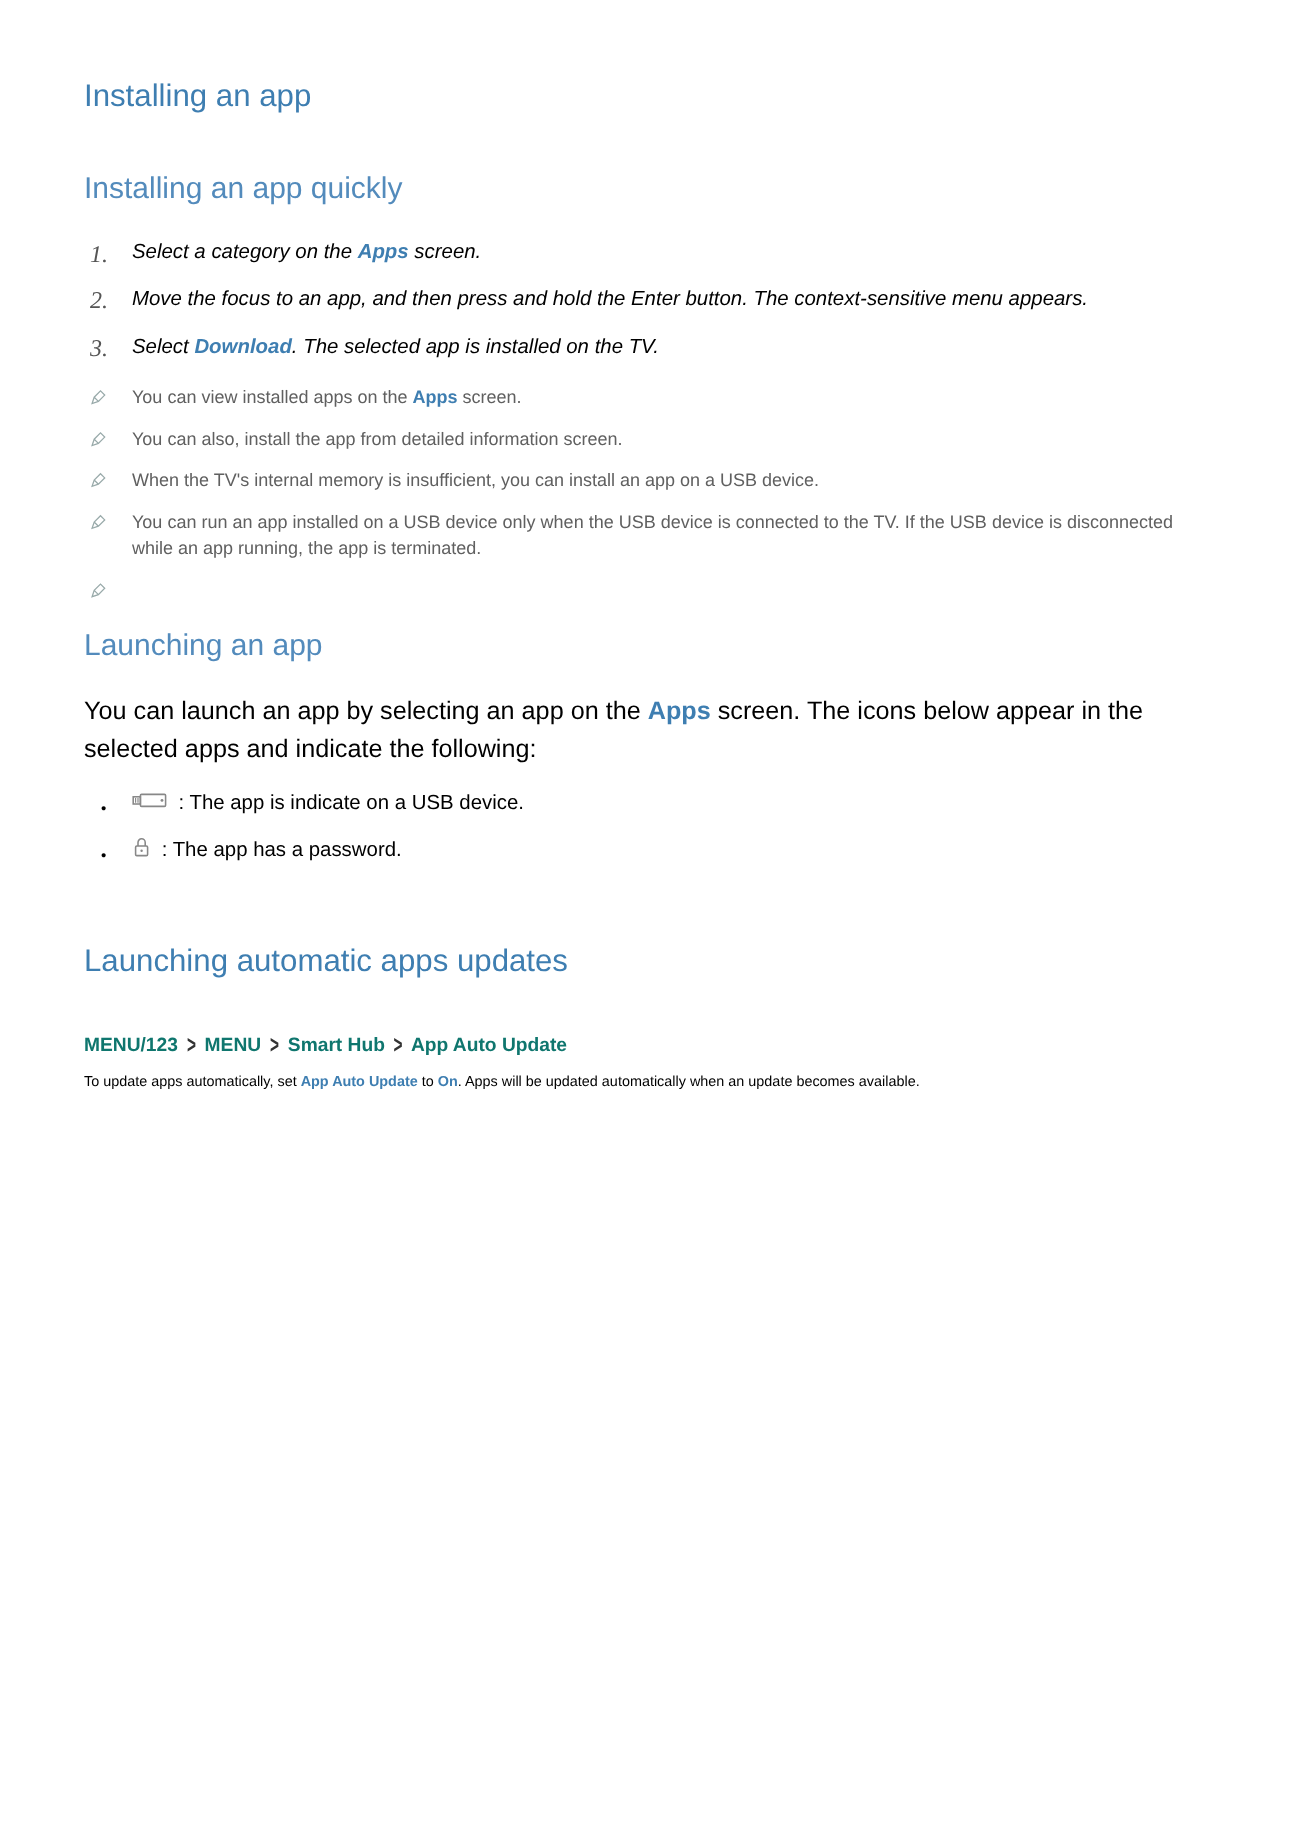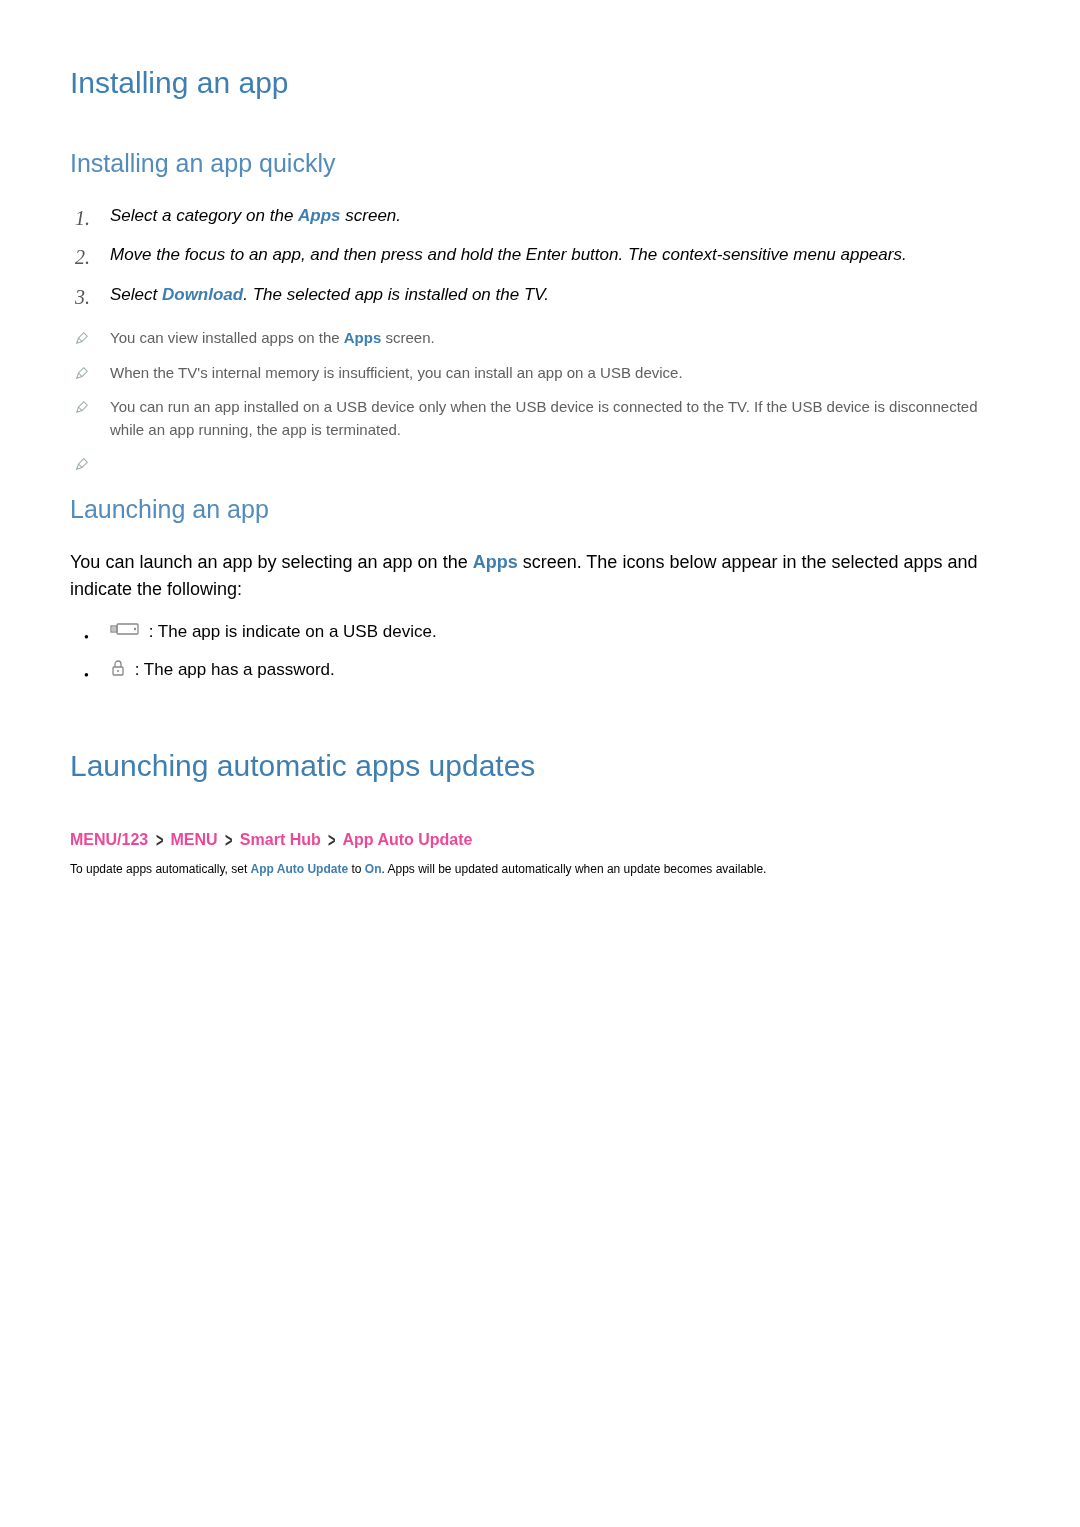--- a/index.html
+++ b/index.html
@@ -10,21 +10,21 @@
     body {
       font-family: Arial, Helvetica, sans-serif;
       background: #ffffff;
       width: 1080px;
       padding: 60px 70px 60px 70px;
       color: #000000;
       line-height: 1.5;
     }
     h1 {
       color: #3e7eb1;
-      font-size: 30px;
+      font-size: 26px;
       font-weight: normal;
       margin-bottom: 40px;
     }
     h2 {
       color: #538bbc;
       font-size: 25px;
       font-weight: normal;
       margin-bottom: 20px;
     }
     ol {
@@ -67,21 +67,21 @@
     .pencil-icon {
       position: absolute;
       left: 5px;
       top: 2px;
     }
     .pencil-icon svg {
       width: 14px;
       height: 14px;
     }
     .intro-text {
-      font-size: 18px;
+      font-size: 21px;
       margin-bottom: 18px;
     }
     .icon-list {
       list-style: none;
     }
     .icon-list li {
       position: relative;
       padding-left: 40px;
       margin-bottom: 16px;
       font-size: 17px;
@@ -98,21 +98,21 @@
       vertical-align: middle;
       display: inline-block;
       margin-right: 4px;
     }
     .breadcrumb {
       font-size: 16px;
       font-weight: bold;
       margin-bottom: 8px;
     }
     .bc-item {
-      color: #ec4899;
+      color: #0f766e;
     }
     .bc-sep {
       color: #333;
       margin: 0 2px;
       display: inline-block;
       transform: scaleY(1.3) scaleX(0.8);
       font-weight: bold;
     }
     .section-block {
       margin-bottom: 60px;
@@ -145,20 +145,28 @@
   </ol>
 
   <ul class="notes">
     <li>
       <span class="pencil-icon">
         <svg viewBox="0 0 16 16">
             <path d="M2 14 L4 8 L10 2 L14 6 L8 12 L2 14 Z M4 8 L8 12" fill="none" stroke="#9aa" stroke-width="1.2"></path>
           </svg>
       </span>
       <span>You can view installed apps on the </span><span class="link">Apps</span><span> screen.</span>
+    </li>
+    <li>
+      <span class="pencil-icon">
+        <svg viewBox="0 0 16 16">
+            <path d="M2 14 L4 8 L10 2 L14 6 L8 12 L2 14 Z M4 8 L8 12" fill="none" stroke="#9aa" stroke-width="1.2"></path>
+          </svg>
+      </span>
+      <span>You can also, install the app from detailed information screen.</span>
     </li>
     <li>
       <span class="pencil-icon">
         <svg viewBox="0 0 16 16">
             <path d="M2 14 L4 8 L10 2 L14 6 L8 12 L2 14 Z M4 8 L8 12" fill="none" stroke="#9aa" stroke-width="1.2"></path>
           </svg>
       </span>
       <span>When the TV's internal memory is insufficient, you can install an app on a USB device.</span>
     </li>
     <li>

